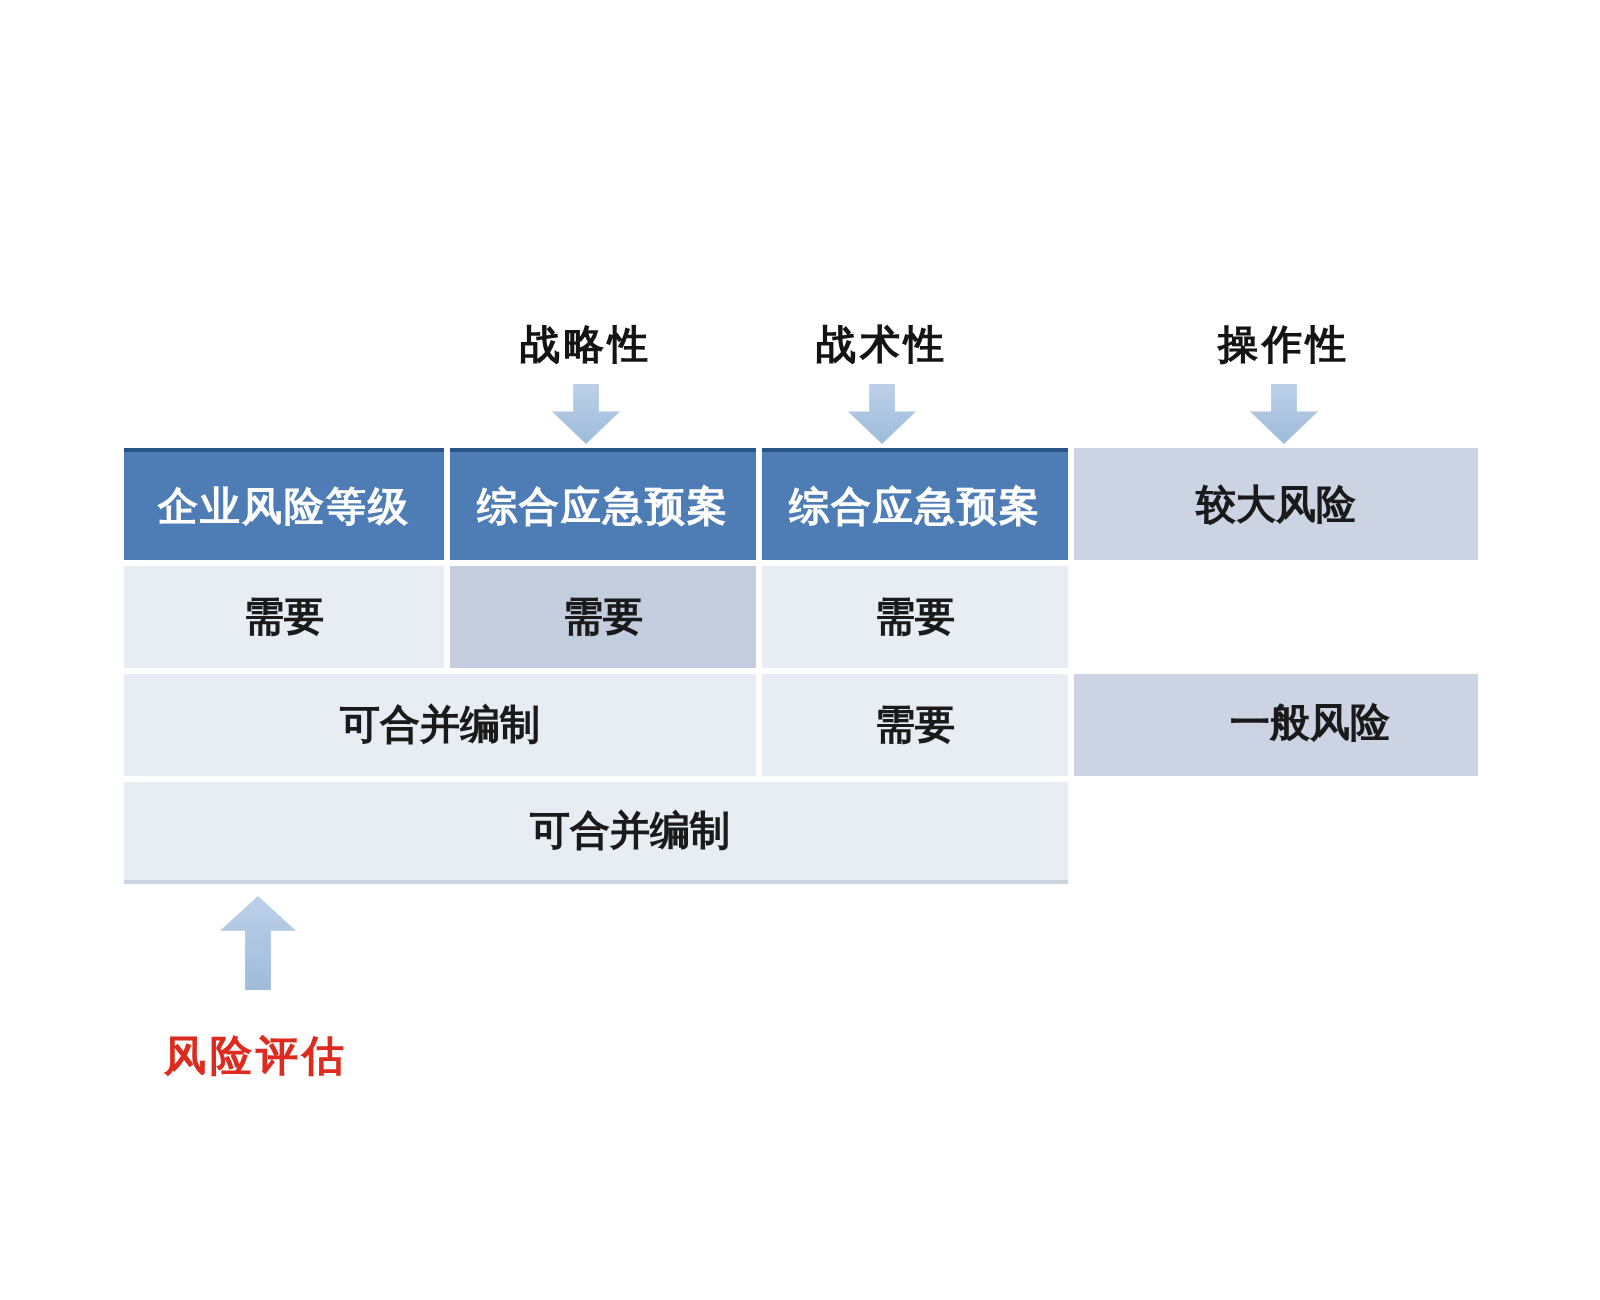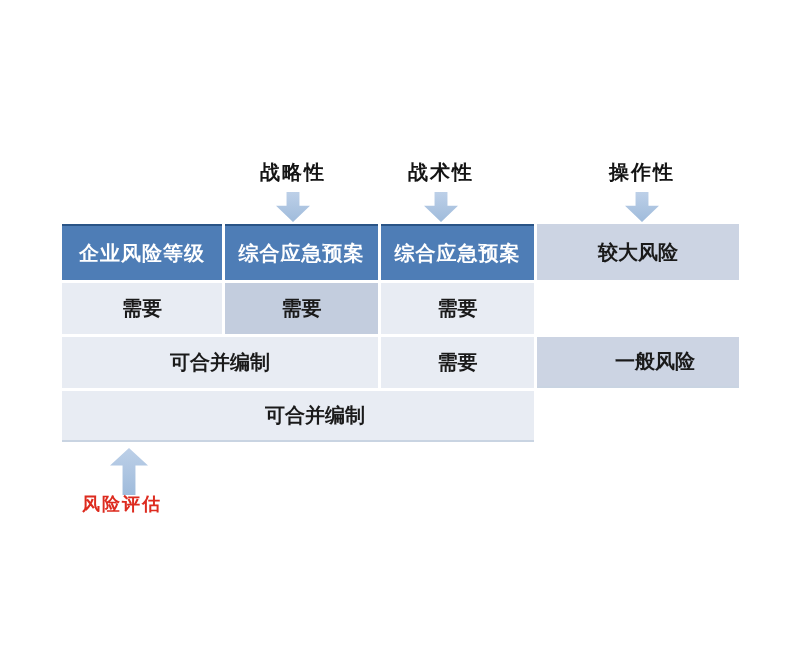--- a/index.html
+++ b/index.html
@@ -95,23 +95,23 @@
     top: 448px;
     transform: translateX(-50%);
     width: 38px;
     height: 47px;
     background: linear-gradient(180deg, var(--arrow-fill-light, #bdd0e8), var(--arrow-fill-dark, #9fbbdb));
     clip-path: polygon(50% 0, 100% 37%, 67% 37%, 67% 100%, 33% 100%, 33% 37%, 0 37%);
   }
   .risk-assessment {
     position: absolute;
     left: 82px;
-    top: 492px;
+    top: 514px;
     font-family: "DejaVu Serif", "Liberation Serif", serif;
-    font-size: 18px;
+    font-size: 21px;
     font-weight: 700;
     color: var(--accent-red, #dd2b1f);
     letter-spacing: 2px;
     white-space: nowrap;
   }
 </style>
 </head>
 <body>
 
 <div class="canvas">

